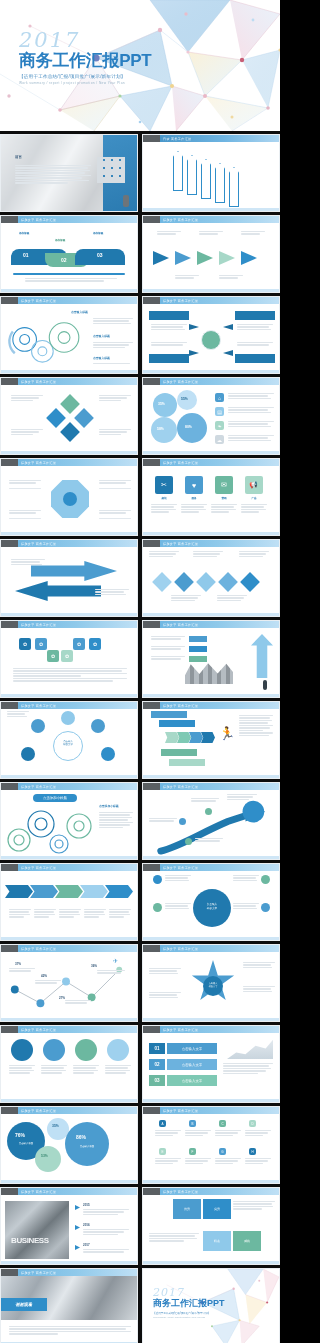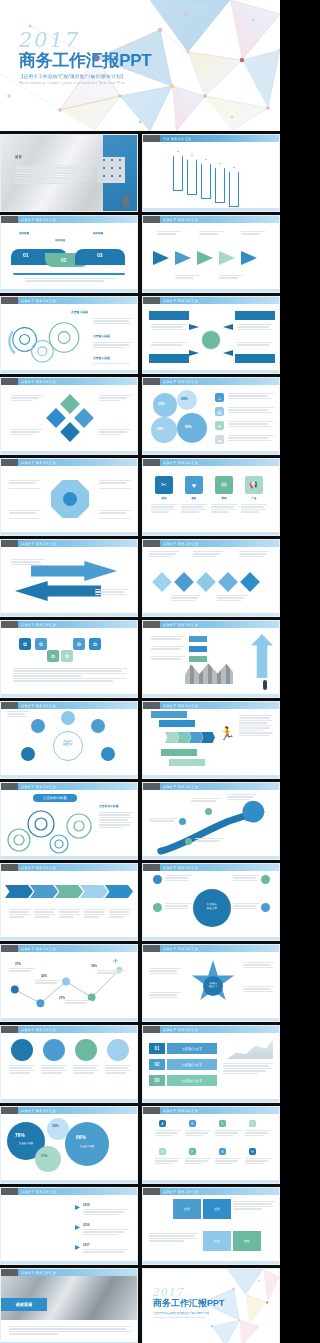--- a/index.html
+++ b/index.html
@@ -1058,20 +1058,23 @@
       </div>
     </div>
 
     <div class="slide">
       <div class="hdr">
         <span class="tab"></span>
         <span class="htxt">标题文字 商务工作汇报</span>
       </div>
       <div class="ftr"></div>
       <div class="body">
+        <div class="photo" style="left:4px;top:6px;width:64px;height:58px">
+          <div style="position:absolute;left:6px;bottom:14px;color:#f2f4f6;font-size:8px;font-weight:bold;letter-spacing:-.4px">BUSINESS</div>
+        </div>
         <div class="tri" style="left:74px;top:10px;width:5px;height:5px;background:#2f8ec9"></div>
         <div style="position:absolute;left:82px;top:8px;font-size:3px;color:#35597a;font-weight:bold">2015</div>
         <div class="txtblk" style="left:82px;top:14px;width:46px">
             <i style="width:100%"></i>
             <i style="width:90%"></i>
             <i style="width:76%"></i>
           </div>
         <div class="tri" style="left:74px;top:30px;width:5px;height:5px;background:#2f8ec9"></div>
         <div style="position:absolute;left:82px;top:28px;font-size:3px;color:#35597a;font-weight:bold">2016</div>
         <div class="txtblk" style="left:82px;top:34px;width:46px">

